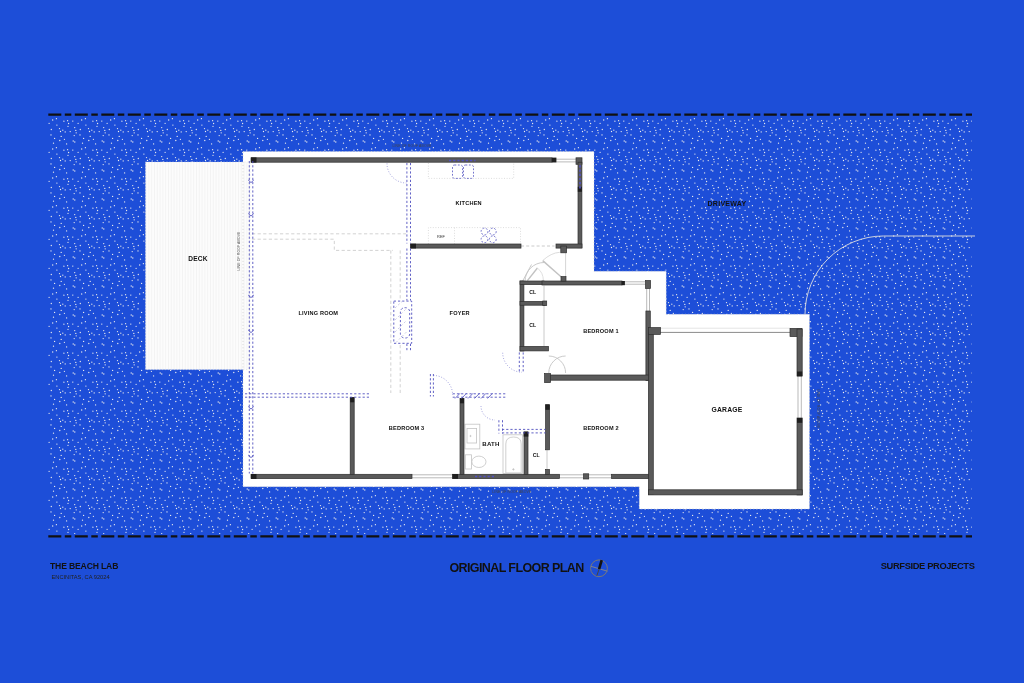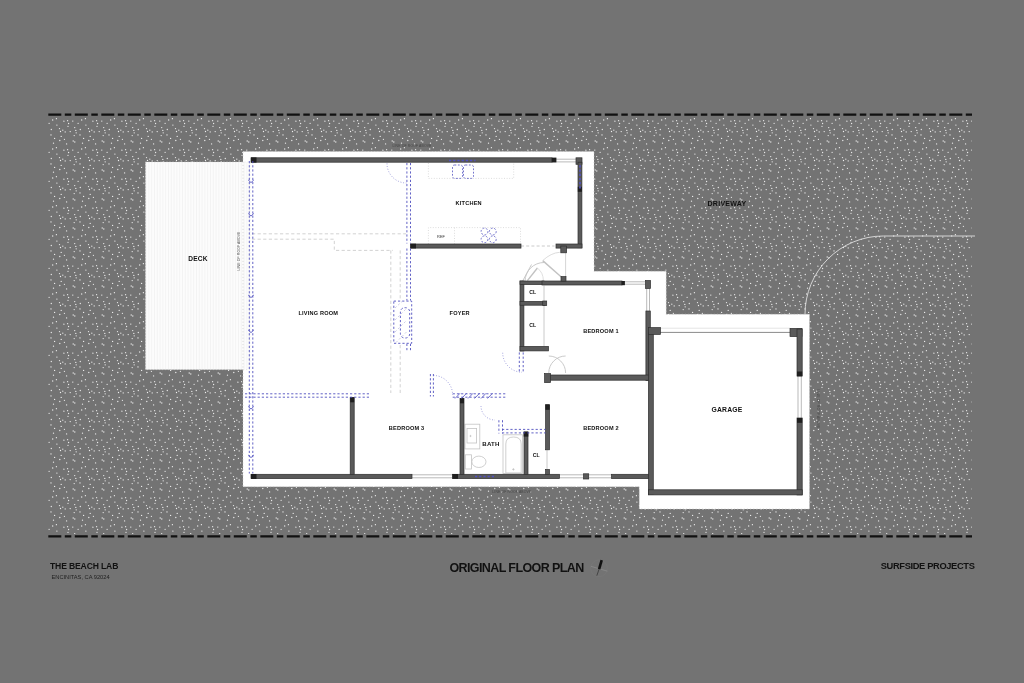--- a/index.html
+++ b/index.html
@@ -1,16 +1,16 @@
 <!DOCTYPE html>
 <html><head>
 <meta charset="utf-8">
 <style>
   html,body{margin:0;padding:0;background:#ffffff;}
-  .page{position:relative;width:1024px;height:683px;background:#737373;overflow:hidden;
+  .page{position:relative;width:1024px;height:683px;background:#1d4ed8;overflow:hidden;
         font-family:"Liberation Sans", sans-serif;}
   svg{position:absolute;left:0;top:0;}
   text{font-family:"Liberation Sans", sans-serif;}
 </style>
 </head>
 <body>
 <div class="page">
 <svg width="1024" height="683" viewBox="0 0 1024 683">
   <defs>
     <pattern id="stip" width="29" height="29" patternUnits="userSpaceOnUse">

